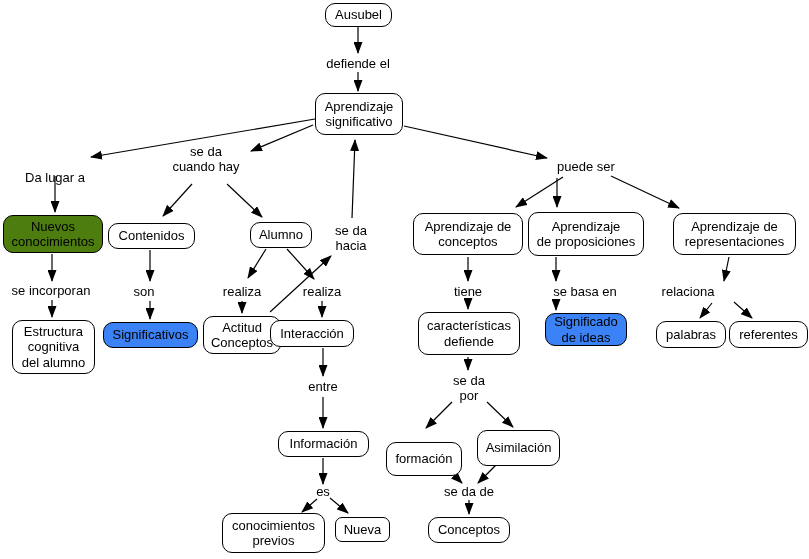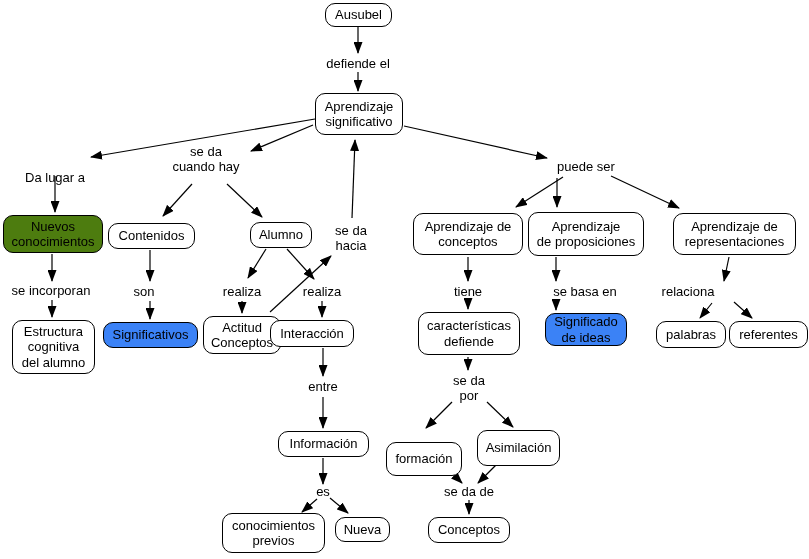--- a/index.html
+++ b/index.html
@@ -109,21 +109,21 @@
       <div class="node" style="left: 12px; top: 320px; width: 83px; height: 54px; background: rgb(255, 255, 255); border-color: rgb(0, 0, 0);">Estructura
 cognitiva
 del alumno</div>
       <div class="node" style="left: 103px; top: 322px; width: 95px; height: 26px; background: #3b82f6; border-color: rgb(0, 0, 0);">Significativos</div>
       <div class="node" style="left: 203px; top: 316px; width: 78px; height: 38px; background: rgb(255, 255, 255); border-color: rgb(0, 0, 0);">Actitud
 Conceptos</div>
       <div class="node" style="left: 270px; top: 320px; width: 84px; height: 27px; background: rgb(255, 255, 255); border-color: rgb(0, 0, 0);">Interacción</div>
       <div class="node" style="left: 278px; top: 431px; width: 91px; height: 26px; background: rgb(255, 255, 255); border-color: rgb(0, 0, 0);">Información</div>
       <div class="node" style="left: 222px; top: 513px; width: 103px; height: 40px; background: rgb(255, 255, 255); border-color: rgb(0, 0, 0);">conocimientos
 previos</div>
-      <div class="node" style="left: 335px; top: 517px; width: 55px; height: 25px; background: rgb(255, 255, 255); border-color: rgb(0, 0, 0);">Nueva</div>
+      <div class="node" style="left: 335px; top: 517px; width: 55px; height: 25px; background: rgb(255, 255, 255); border-color: rgb(0, 0, 0); border-radius: 7px;">Nueva</div>
       <div class="node" style="left: 413px; top: 213px; width: 110px; height: 42px; background: rgb(255, 255, 255); border-color: rgb(0, 0, 0);">Aprendizaje de
 conceptos</div>
       <div class="node" style="left: 528px; top: 212px; width: 116px; height: 44px; background: rgb(255, 255, 255); border-color: rgb(0, 0, 0);">Aprendizaje
 de proposiciones</div>
       <div class="node" style="left: 673px; top: 213px; width: 123px; height: 42px; background: rgb(255, 255, 255); border-color: rgb(0, 0, 0);">Aprendizaje de
 representaciones</div>
       <div class="node" style="left: 418px; top: 312px; width: 102px; height: 43px; background: rgb(255, 255, 255); border-color: rgb(0, 0, 0);">características
 defiende</div>
       <div class="node" style="left: 545px; top: 313px; width: 82px; height: 33px; background: #3b82f6; border-color: rgb(0, 0, 0);">Significado
 de ideas</div>

